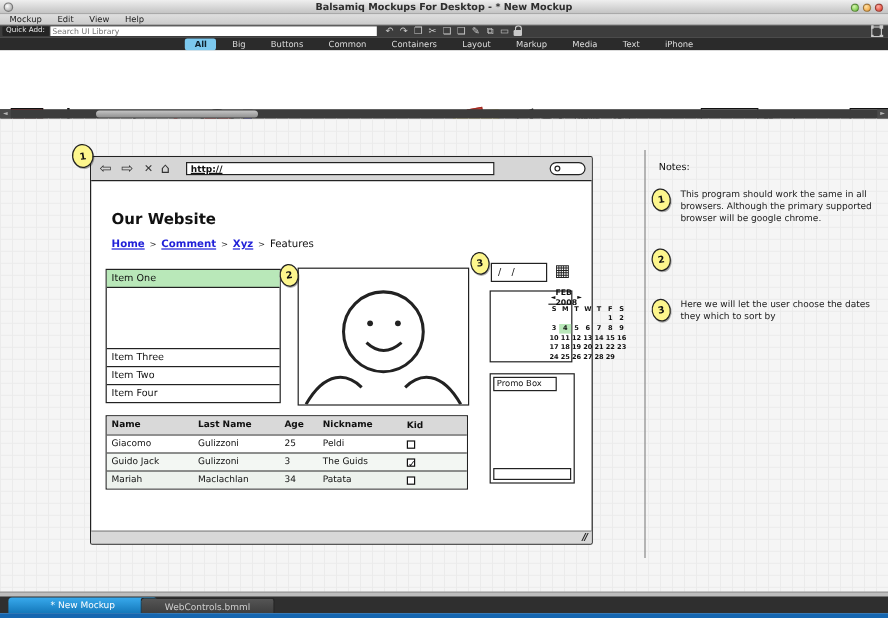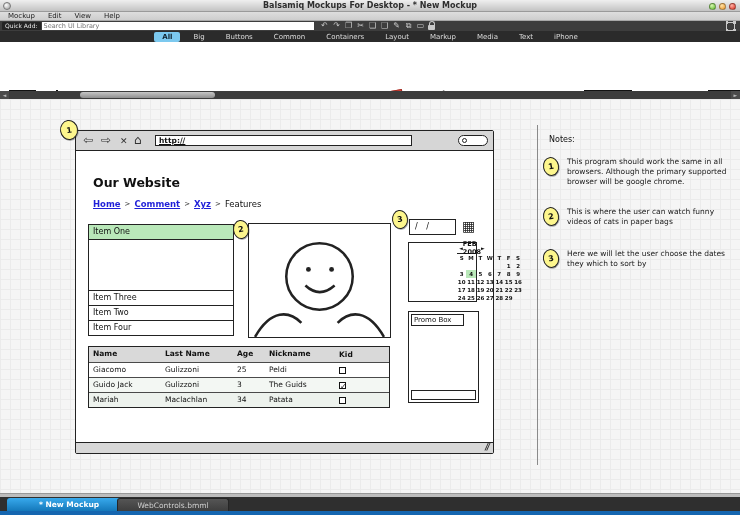--- a/index.html
+++ b/index.html
@@ -219,21 +219,21 @@
   .note .marker { position:static; flex:none; transform:rotate(-10deg); }
   .note-text { font-size:7.5px; line-height:10px; color:#1a1a1a; width:168px; }
 
   
   .statussep { position:absolute; left:0; top:493px; width:740px; height:4px;
     background:#bdbdbd; border-top:1px solid #989898; }
   .tabbar { position:absolute; left:0; top:497px; width:740px; height:14px; background:#2f2f2f; }
   .doc-tab { position:absolute; top:1px; height:13px; border-radius:3px 3px 0 0;
     font-size:7.5px; text-align:center; line-height:13px; }
   .doc-tab.active { left:7px; width:124px; background:linear-gradient(#38a9ec,#1478ba);
-    color:#fff; font-weight:bold; }
+    color:#fff; font-weight:normal; }
   .doc-tab.inactive { left:117px; width:112px; background:linear-gradient(#555,#3e3e3e);
     color:#cfcfcf; border:1px solid #262626; border-bottom:none; }
   .bluestrip { position:absolute; left:0; top:511px; width:740px; height:4px; background:#1566b0; }
 </style>
 </head>
 <body>
 
 <div id="app">
 
   <div class="titlebar">
@@ -571,21 +571,20 @@
     <div class="note n1">
       <span class="marker">
         <span>1</span>
       </span>
       <span class="note-text">This program should work the same in all browsers. Although the primary supported browser will be google chrome.</span>
     </div>
     <div class="note n2">
       <span class="marker">
         <span>2</span>
       </span>
-      <span class="note-text">This is where the user can watch funny videos of cats in paper bags</span>
     </div>
     <div class="note n3">
       <span class="marker">
         <span>3</span>
       </span>
       <span class="note-text">Here we will let the user choose the dates they which to sort by</span>
     </div>
   </div>
 
   <div class="statussep"></div>

